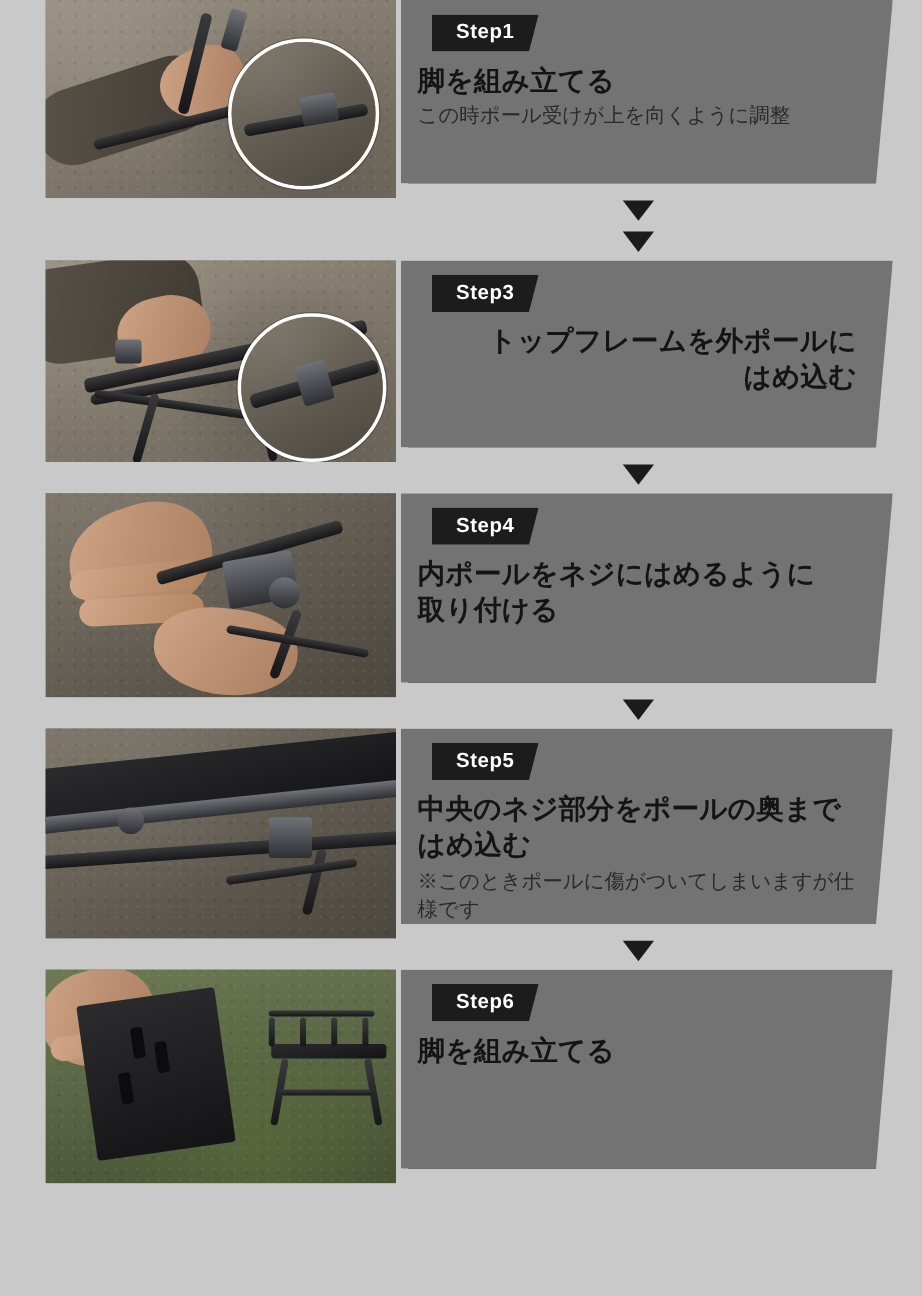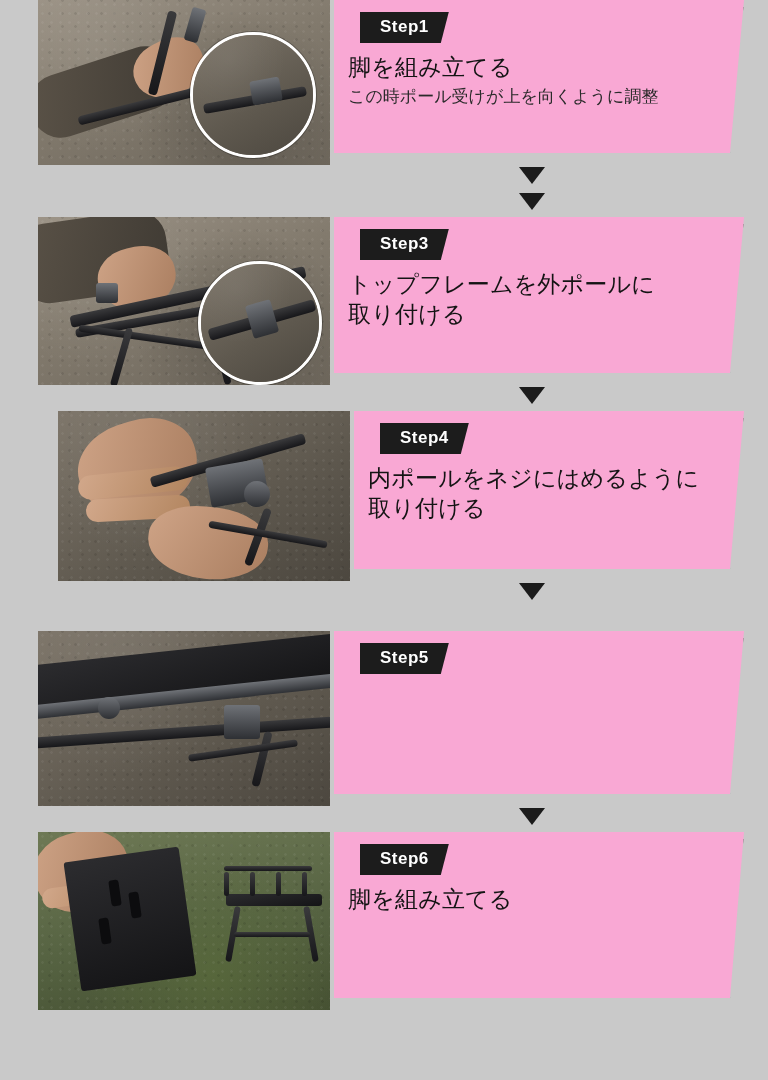--- a/index.html
+++ b/index.html
@@ -49,21 +49,21 @@
     flex: 1 1 auto;
     margin-left: 4px;
   }
 
   .panel {
     position: absolute;
     left: 0;
     right: 24px;
     top: 0;
     bottom: 12px;
-    background: #f9a8d4;
+    background: #737373;
     
     clip-path: polygon(0 0, 100% 0, calc(100% - 14px) 100%, 0 100%);
     box-shadow: 6px 7px 0 0 rgba(0,0,0,0.85);
   }
 
   .step-badge {
     position: absolute;
     top: 12px;
     left: 26px;
     background: #1c1c1c;
@@ -77,21 +77,21 @@
 
   .panel-text {
     position: absolute;
     left: 14px;
     right: 30px;
     top: 52px;
   }
 
   .headline {
     font-size: 23px;
-    font-weight: normal;
+    font-weight: bold;
     color: #141414;
     line-height: 1.32;
     letter-spacing: 0.2px;
   }
 
   .subline {
     margin-top: 4px;
     font-size: 17px;
     color: #2a2a2a;
     line-height: 1.35;
@@ -227,21 +227,21 @@
 
   <div class="arrow">
       <div class="tri"></div>
     </div>
 
 
   <div class="arrow">
       <div class="tri"></div>
     </div>
 
-  <div class="step-row" style="height:168px;">
+  <div class="step-row" style="height:168px;text-align:right;">
     <div class="photo">
       <div class="ph-inner">
         <div class="ground"></div>
         <div class="speckle"></div>
         <div class="arm" style="left:-20px; top:0px; width:150px; height:80px; transform:rotate(-8deg);"></div>
         <div class="hand" style="left:60px; top:30px; width:78px; height:62px; transform:rotate(-12deg);"></div>
         <div class="pole" style="left:30px; top:74px; width:240px; height:12px; transform:rotate(-12deg);"></div>
         <div class="pole" style="left:36px; top:92px; width:230px; height:9px; transform:rotate(-10deg);"></div>
         <div class="metal" style="left:58px; top:66px; width:22px; height:20px;"></div>
         <div class="pole" style="left:40px; top:120px; width:180px; height:7px; transform:rotate(8deg);"></div>
@@ -252,31 +252,31 @@
           <div class="pole" style="left:6px; top:50px; width:110px; height:12px; transform:rotate(-16deg);"></div>
           <div class="metal" style="left:48px; top:38px; width:26px; height:34px; transform:rotate(-16deg);"></div>
         </div>
       </div>
     </div>
     <div class="panel-wrap">
       <div class="panel">
         <div class="step-badge">Step3</div>
         <div class="panel-text">
           <div class="headline" style="white-space:pre-line;">トップフレームを外ポールに
-取り付ける</div>
-        </div>
-      </div>
-    </div>
-  </div>
-
-  <div class="arrow">
-      <div class="tri"></div>
-    </div>
-
-  <div class="step-row" style="height:170px;margin-left:20px;">
+はめ込む</div>
+        </div>
+      </div>
+    </div>
+  </div>
+
+  <div class="arrow">
+      <div class="tri"></div>
+    </div>
+
+  <div class="step-row" style="height:170px;">
     <div class="photo">
       <div class="ph-inner">
         <div class="ground dark"></div>
         <div class="speckle"></div>
         <div class="hand" style="left:20px; top:10px; width:120px; height:92px; transform:rotate(-18deg);"></div>
         <div class="finger" style="left:20px; top:60px; width:110px; height:24px; transform:rotate(-6deg);"></div>
         <div class="finger" style="left:28px; top:86px; width:104px; height:23px; transform:rotate(-3deg);"></div>
         <div class="hand" style="left:90px; top:96px; width:120px; height:72px; transform:rotate(6deg);"></div>
         <div class="pole" style="left:90px; top:44px; width:160px; height:11px; transform:rotate(-16deg);"></div>
         <div class="metal" style="left:150px; top:52px; width:58px; height:40px; transform:rotate(-10deg);"></div>
@@ -293,37 +293,42 @@
 取り付ける</div>
         </div>
       </div>
     </div>
   </div>
 
   <div class="arrow">
       <div class="tri"></div>
     </div>
 
-  <div class="step-row" style="height:175px;margin-top:24px;">
+  <div class="step-row" style="height:175px;">
     <div class="photo">
       <div class="ph-inner">
         <div class="ground dark"></div>
         <div class="speckle"></div>
         <div class="tabletop" style="left:-10px; top:18px; width:320px; height:44px; transform:rotate(-6deg);"></div>
         <div class="metal" style="left:-10px; top:58px; width:320px; height:14px; transform:rotate(-6deg);"></div>
         <div class="pole" style="left:-10px; top:96px; width:310px; height:11px; transform:rotate(-4deg);"></div>
         <div class="metal" style="left:186px; top:74px; width:36px; height:34px;"></div>
         <div class="metal" style="left:60px; top:66px; width:22px; height:22px; border-radius:50%;"></div>
         <div class="pole" style="left:220px; top:100px; width:8px; height:56px; transform:rotate(14deg);"></div>
         <div class="pole" style="left:150px; top:116px; width:110px; height:7px; transform:rotate(-8deg);"></div>
       </div>
     </div>
     <div class="panel-wrap">
       <div class="panel">
         <div class="step-badge">Step5</div>
+        <div class="panel-text">
+          <div class="headline" style="white-space:pre-line;">中央のネジ部分をポールの奥まで
+はめ込む</div>
+          <div class="subline">※このときポールに傷がついてしまいますが仕様です</div>
+        </div>
       </div>
     </div>
   </div>
 
   <div class="arrow">
       <div class="tri"></div>
     </div>
 
   <div class="step-row" style="height:178px;">
     <div class="photo">

